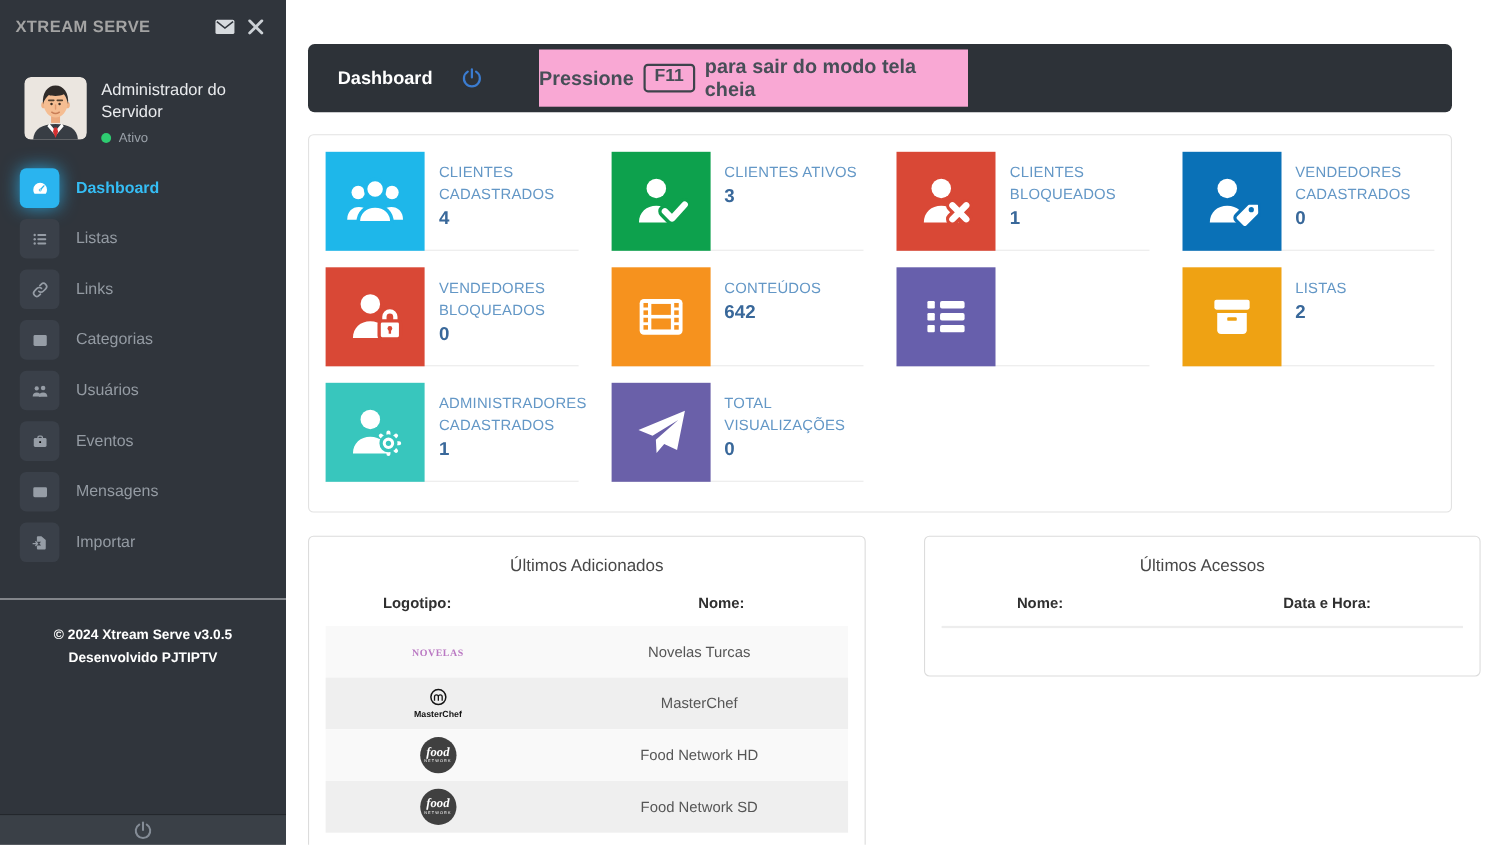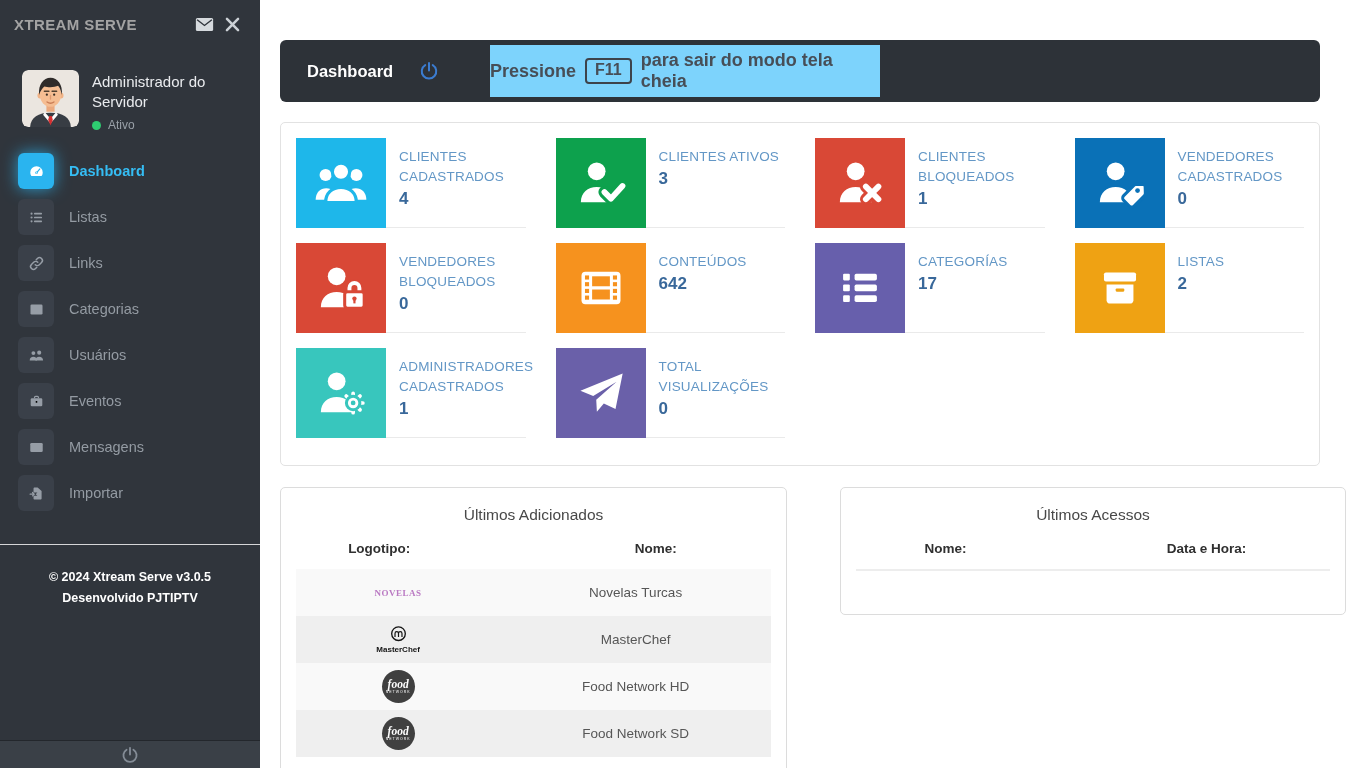--- a/index.html
+++ b/index.html
@@ -38,21 +38,21 @@
               display:flex; align-items:center; justify-content:center; cursor:pointer; }
 
   
   .main { position:absolute; left:260px; top:0; right:0; bottom:0; background:#fff; }
 
   .topbar { position:absolute; left:20px; top:40px; width:1040px; height:62px;
             background:#2d3238; border-radius:6px; display:flex; align-items:center; }
   .tb-title { color:#fff; font-size:16.5px; font-weight:bold; margin-left:27px; }
   .tb-power { margin-left:25px; cursor:pointer; display:flex; }
   .fs-notice { position:absolute; left:210px; top:5px; width:390px; height:52px;
-               background:#7dd3fc; display:flex; align-items:center; justify-content:center;
+               background:#f9a8d4; display:flex; align-items:center; justify-content:center;
                gap:9px; color:#474e57; font-size:18px; font-weight:bold; }
   .fs-key { border:2px solid #3d434b; border-radius:4px; padding:1px 8px 3px; font-size:16px; }
 
   .cards-panel { position:absolute; left:20px; top:122px; width:1040px; height:344px;
                  border:1px solid #e2e2e2; border-radius:5px; padding:15px;
                  display:flex; flex-wrap:wrap; column-gap:30px; row-gap:15px; align-content:flex-start; }
   .tile { display:flex; width:calc((100% - 90px)/4); height:90px; border-bottom:1px solid #eaeaea; cursor:pointer; }
   .tile-icon { width:90px; height:90px; flex:0 0 90px; background:var(--c);
                display:flex; align-items:center; justify-content:center; }
   .tile-icon svg { width:52px; height:52px; }
@@ -373,24 +373,20 @@
             <g fill="#fff">
               <rect x="4.2" y="5.4" width="3.1" height="3.1" rx="0.5"></rect>
               <rect x="9.5" y="5.4" width="10.3" height="3.1" rx="0.8"></rect>
               <rect x="4.2" y="10.4" width="3.1" height="3.1" rx="0.5"></rect>
               <rect x="9.5" y="10.4" width="10.3" height="3.1" rx="0.8"></rect>
               <rect x="4.2" y="15.4" width="3.1" height="3.1" rx="0.5"></rect>
               <rect x="9.5" y="15.4" width="10.3" height="3.1" rx="0.8"></rect>
             </g>
           </svg>
         </div>
-        <div class="tile-body">
-          <div class="tile-label">CATEGORÍAS</div>
-          <div class="tile-value">17</div>
-        </div>
       </div>
       <div class="tile" style="--c: #efa213;">
         <div class="tile-icon">
           <svg viewBox="0 0 24 24">
             <rect x="4.6" y="4.8" width="14.8" height="4.2" rx="0.9" fill="#fff"></rect>
             <path d="M5.8 10.4h12.4v7.2c0 .9-.7 1.6-1.6 1.6H7.4c-.9 0-1.6-.7-1.6-1.6z" fill="#fff"></path>
             <rect x="10" y="12.2" width="4" height="1.5" rx="0.5" fill="var(--c)"></rect>
           </svg>
         </div>
         <div class="tile-body">

